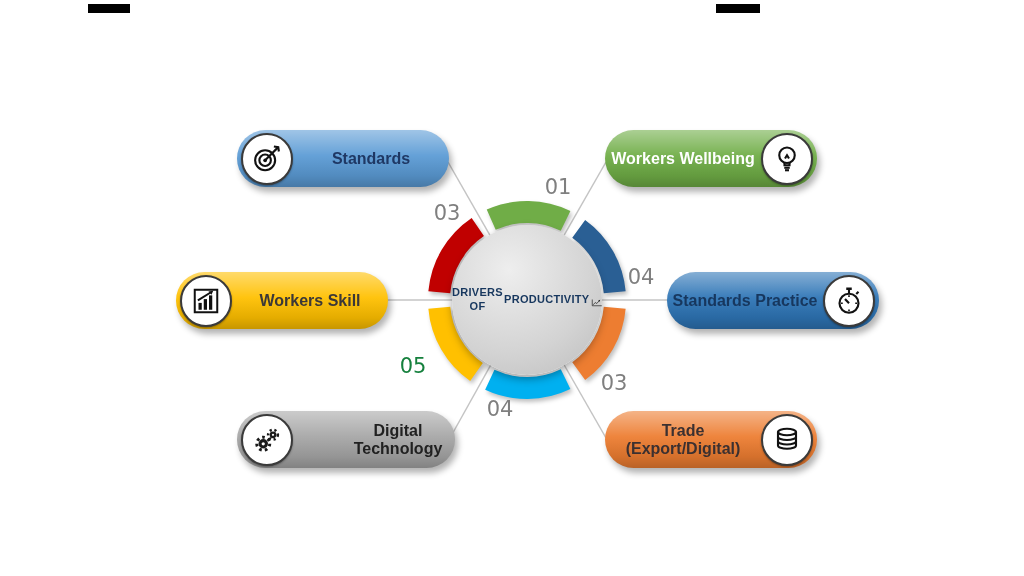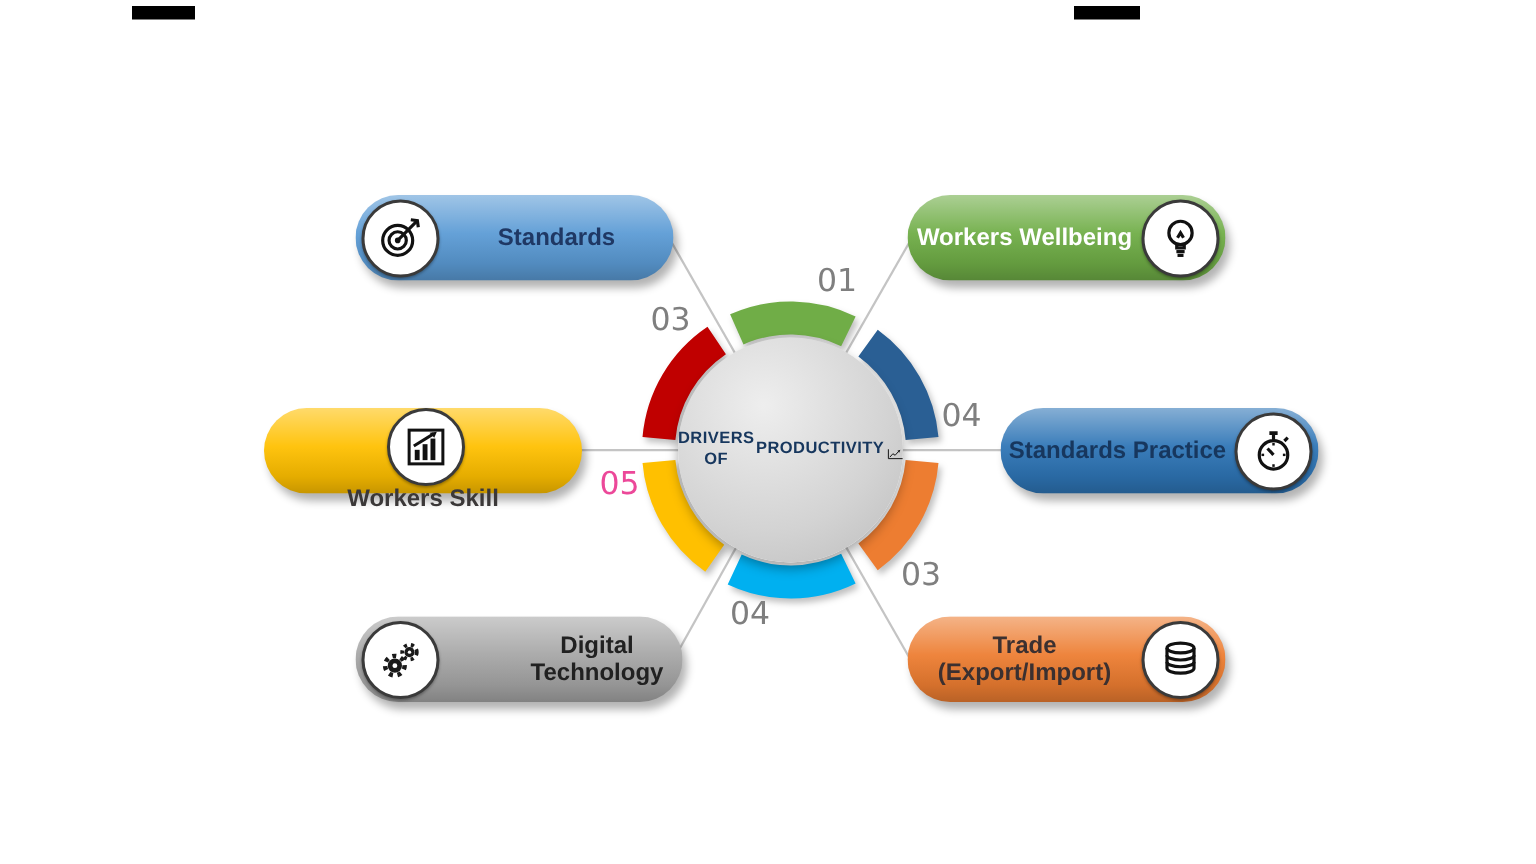--- a/index.html
+++ b/index.html
@@ -23,21 +23,21 @@
   .pill-label{flex:1;text-align:center;font-size:16px;font-weight:bold;padding:0 4px;}
   .icon-circle{width:48px;height:48px;border-radius:50%;background:#fff;border:2px solid #3a3a3a;
       box-shadow:0 1px 2px rgba(0,0,0,0.35), inset 0 0 0 2px #fff;
       display:flex;align-items:center;justify-content:center;flex:0 0 auto;}
   .icon-circle.left{margin-left:4px;}
   .icon-circle.right{margin-right:4px;}
   .pill-wellbeing{left:605px;top:130px;width:212px;align-items:center;}
   .pill-management{left:667px;top:272px;width:212px;}
   .pill-trade{left:605px;top:411px;width:212px;}
   .pill-digital{left:237px;top:411px;width:218px;}
-  .pill-skill{left:176px;top:272px;width:212px;flex-direction:column;}
+  .pill-skill{left:176px;top:272px;width:212px;}
   .pill-standards{left:237px;top:130px;width:212px;}
   .number{position:absolute;width:44px;text-align:center;font-size:21px;color:#7F7F7F;
       font-family:"DejaVu Sans",sans-serif;}
   .number-01{left:536px;top:175px;}
   .number-02{left:619px;top:265px;}
   .number-03{left:592px;top:371px;}
   .number-04{left:478px;top:397px;}
   .number-05{left:391px;top:310px;}
   .number-06{left:425px;top:201px;}
 </style>
@@ -75,21 +75,21 @@
       <path d="M5 2 V27 H43" stroke="#111" stroke-width="2.6" fill="none"></path>
       <path d="M9 23 L17 14 L23 18 L32 8" stroke="#111" stroke-width="2.6" fill="none"></path>
       <polygon points="37,3 29,5.8 33.8,11.4" fill="#111"></polygon>
     </svg>
   </div>
 
   <div class="number number-01" style="color: rgb(127, 127, 127);">01</div>
   <div class="number number-02" style="color: rgb(127, 127, 127);">04</div>
   <div class="number number-03" style="color: rgb(127, 127, 127);">03</div>
   <div class="number number-04" style="color: rgb(127, 127, 127);">04</div>
-  <div class="number number-05" style="color: #ec4899;">05</div>
+  <div class="number number-05" style="color: #15803d; margin-top: 44px;">05</div>
   <div class="number number-06" style="color: rgb(127, 127, 127);">03</div>
 
   <div class="pill pill-standards" style="background-color: rgb(91, 155, 213);">
     <div class="icon-circle left">
       <svg width="30" height="30" viewBox="0 0 24 24" fill="none" stroke="#111" stroke-width="1.7">
         <circle cx="10.5" cy="13" r="8"></circle>
         <circle cx="10.5" cy="13" r="4.6"></circle>
         <circle cx="10.5" cy="13" r="1.5" fill="#111" stroke="none"></circle>
         <line x1="10.5" y1="13" x2="21" y2="2.5"></line>
         <path d="M17.5 2 L21 2.5 L21.5 6"></path>
@@ -150,21 +150,21 @@
         <circle cx="9" cy="15" r="1.3" fill="#fff" stroke="none"></circle>
         <circle cx="16.8" cy="7.8" r="2.7" fill="#1a1a1a" stroke="none"></circle>
         <circle cx="16.8" cy="7.8" r="3.9" stroke-width="2" stroke-dasharray="1.7 2.1"></circle>
         <circle cx="16.8" cy="7.8" r="0.9" fill="#fff" stroke="none"></circle>
       </svg>
     </div>
     <div class="pill-label" style="color: rgb(33, 33, 33);">Digital Technology</div>
   </div>
 
   <div class="pill pill-trade" style="background-color: rgb(237, 125, 49);">
-    <div class="pill-label" style="color: rgb(59, 48, 48);">Trade (Export/Import)</div>
+    <div class="pill-label" style="color: rgb(59, 48, 48);">Trade (Export/Digital)</div>
     <div class="icon-circle right">
       <svg width="30" height="30" viewBox="0 0 24 24" fill="none" stroke="#111" stroke-width="1.7">
         <ellipse cx="12" cy="5.6" rx="7.2" ry="2.6"></ellipse>
         <path d="M4.8 5.6 V16.4 c0 1.45 3.22 2.6 7.2 2.6 s7.2 -1.15 7.2 -2.6 V5.6"></path>
         <path d="M4.8 9.4 c0 1.45 3.22 2.6 7.2 2.6 s7.2 -1.15 7.2 -2.6"></path>
         <path d="M4.8 13 c0 1.45 3.22 2.6 7.2 2.6 s7.2 -1.15 7.2 -2.6"></path>
       </svg>
     </div>
   </div>
 

